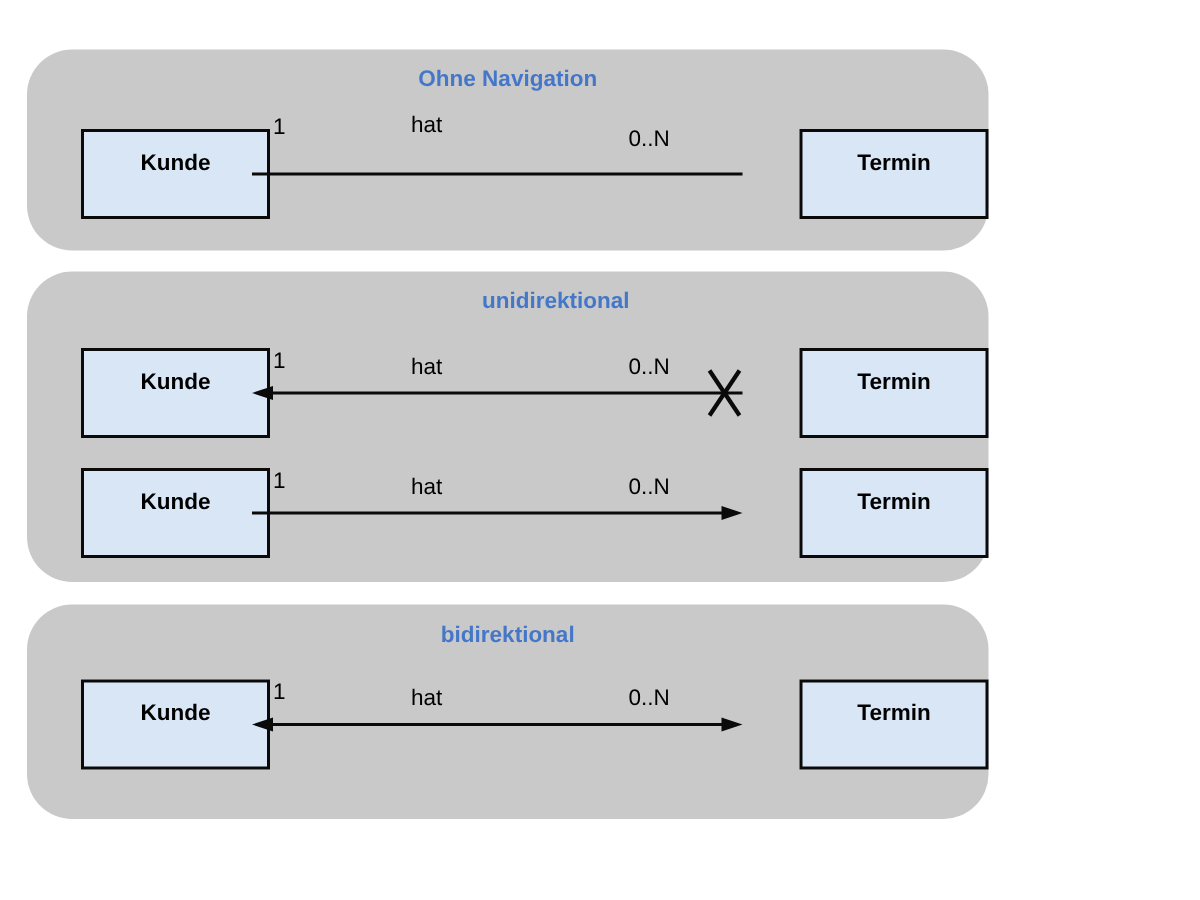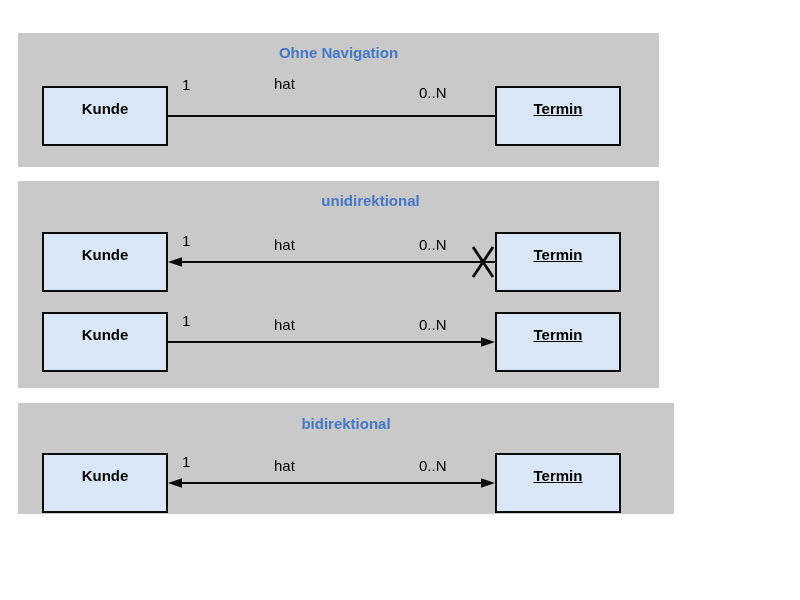--- a/index.html
+++ b/index.html
@@ -7,24 +7,25 @@
     width:800px; height:600px;
     background: var(--page-bg, #ffffff);
     font-family: "Liberation Sans", sans-serif;
     color: var(--text-color, #000);
   }
   .stage { position:relative; width:800px; height:600px; overflow:hidden; }
 
   .panel {
     position:absolute; left:18px; width:641px;
     background: var(--panel-bg, #c9c9c9);
+    border-radius: 30px;
   }
   #panel-1 { top:33px;  height:134px; }
   #panel-2 { top:181px; height:207px; }
-  #panel-3 { top:403px; height:111px;padding-left:15px; }
+  #panel-3 { top:403px; height:143px; }
 
   .panel-title {
     position:absolute; left:0; width:100%;
     margin:0; text-align:center;
     font-size:15px; font-weight:bold;
     color: var(--title-color, #4577c8);
   }
   #panel-1 .panel-title { top:11px; }
   #panel-2 .panel-title { top:11px;padding-left:32px; }
   #panel-3 .panel-title { top:12px; }
@@ -35,23 +36,24 @@
   #row-2b { top:131px; }
   #row-3  { top:50px; }
 
   .entity-box {
     position:absolute; top:0; width:126px; height:60px;
     box-sizing:border-box;
     background: var(--box-fill, #d8e6f6);
     border:2px solid var(--box-border, #000);
     text-align:center; font-weight:bold; font-size:15px;
     padding-top:12px;
+    margin-left:12px;
   }
   .entity-left  { left:0; }
-  .entity-right { left:453px;text-decoration:underline; }
+  .entity-right { left:479px; }
 
   .mult-left, .assoc-name, .mult-right {
     position:absolute; font-size:15px; line-height:18px; white-space:nowrap;
   }
   .mult-left  { left:140px; top:0; }
   .assoc-name { left:232px; top:4px; width:80px; text-align:left; }
   .mult-right { left:377px; top:4px; width:60px; text-align:left; }
   
   #row-1 .mult-left  { top:-10px; }
   #row-1 .assoc-name { top:-11px; }

